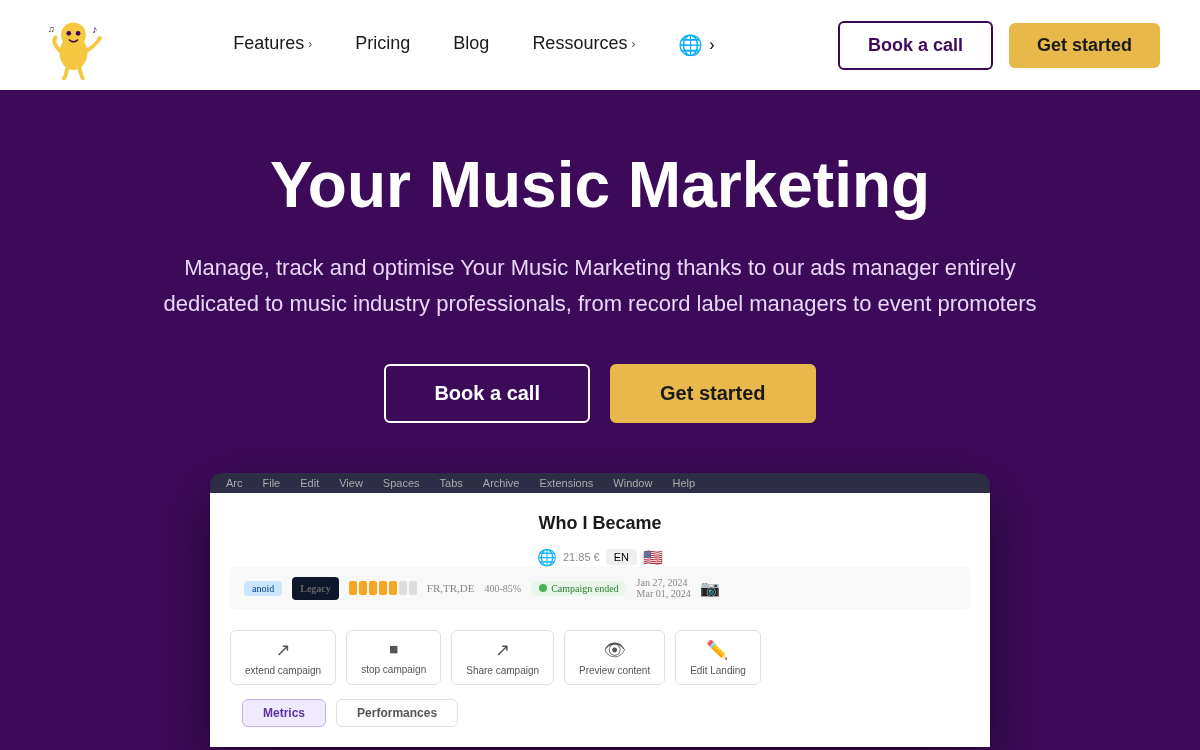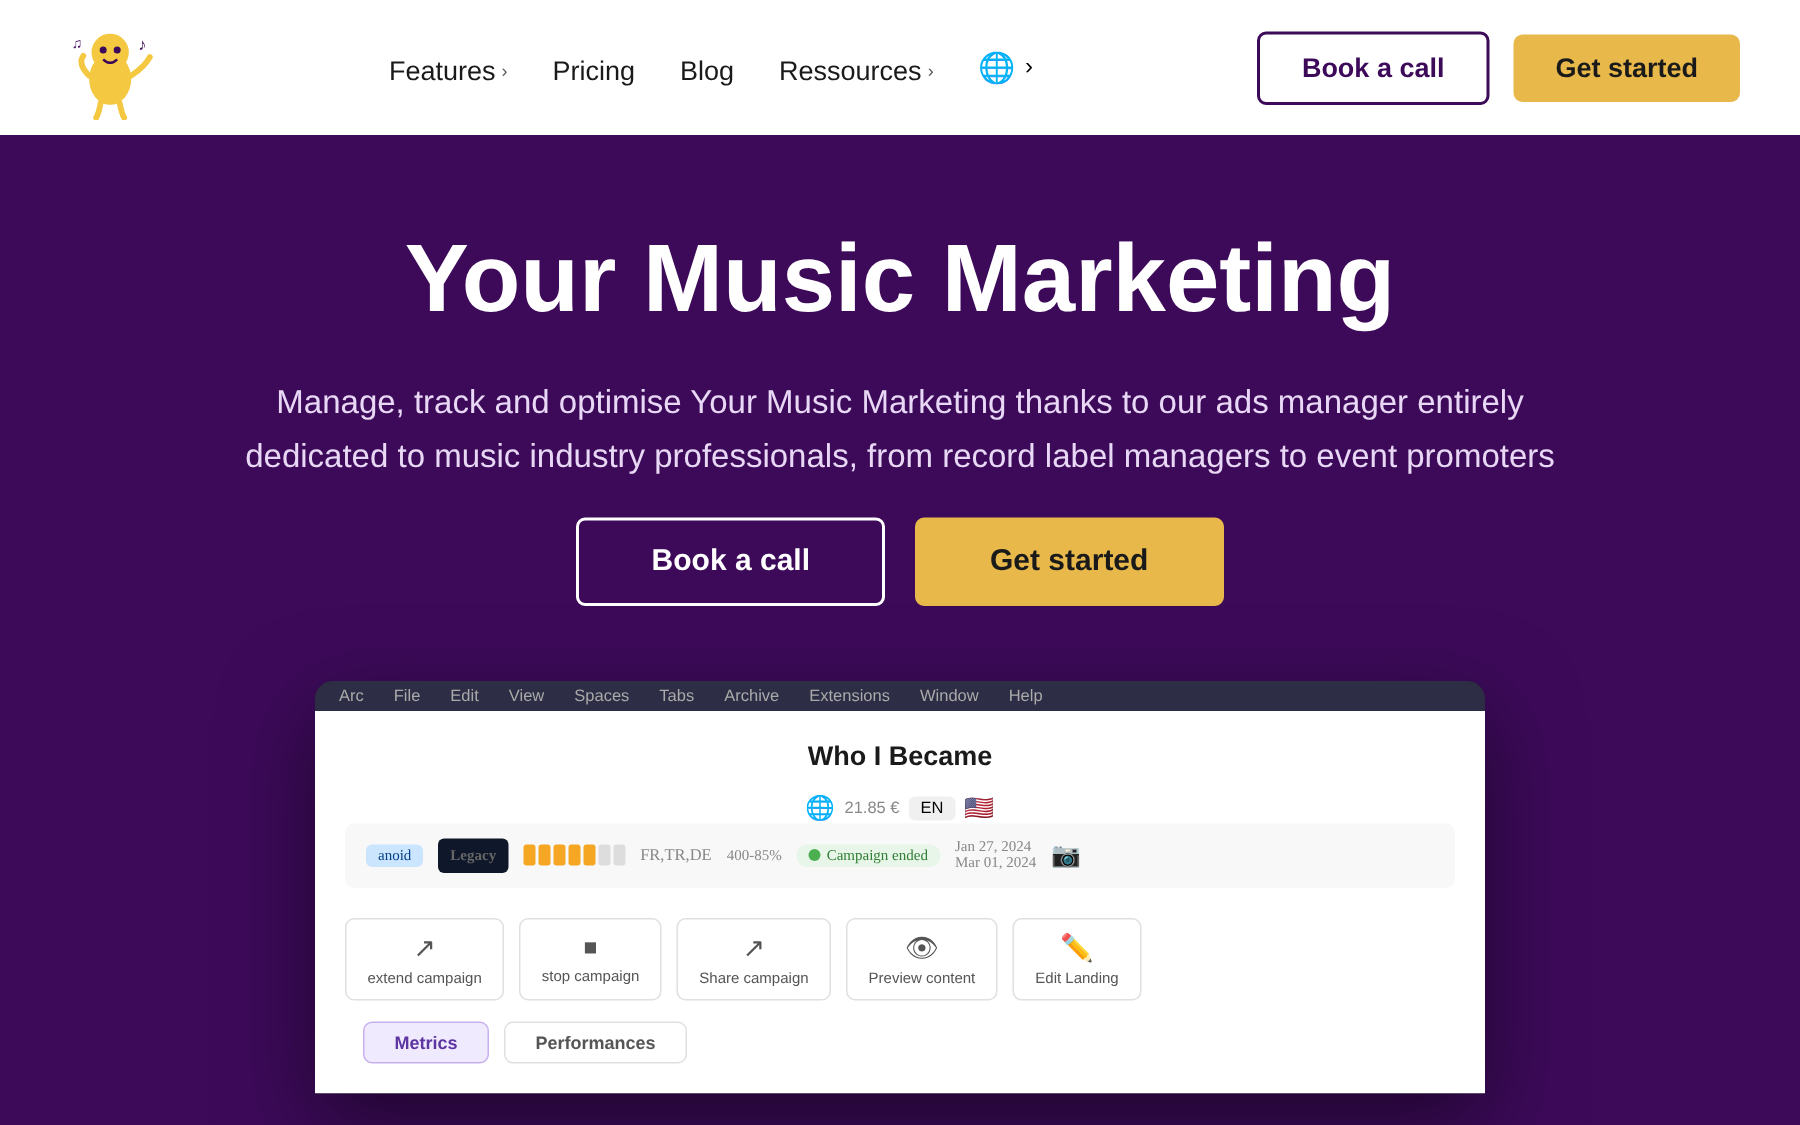--- a/index.html
+++ b/index.html
@@ -20,22 +20,22 @@
       display: flex;
       align-items: center;
       gap: 6px;
     }
     .logo-icon {
       width: 70px;
       height: 70px;
     }
     .nav-links {
       display: flex;
-      align-items: flex-end;
-      gap: 30px;
+      align-items: flex-start;
+      gap: 43px;
     }
     .nav-link {
       display: flex;
       align-items: center;
       gap: 4px;
       font-size: 18px;
       font-weight: 500;
       color: #1a1a1a;
       cursor: pointer;
       text-decoration: none;
@@ -93,21 +93,21 @@
       text-align: center;
       line-height: 1.1;
       margin-bottom: 30px;
     }
     .hero-sub {
       font-size: 22px;
       color: #e8d8f5;
       text-align: center;
       line-height: 1.6;
       max-width: 900px;
-      margin-bottom: 24px;
+      margin-bottom: 43px;
     }
     .hero-cta {
       display: flex;
       gap: 20px;
       margin-bottom: 50px;
     }
     .btn-hero-outline {
       border: 2px solid #fff;
       background: transparent;
       color: #fff;

